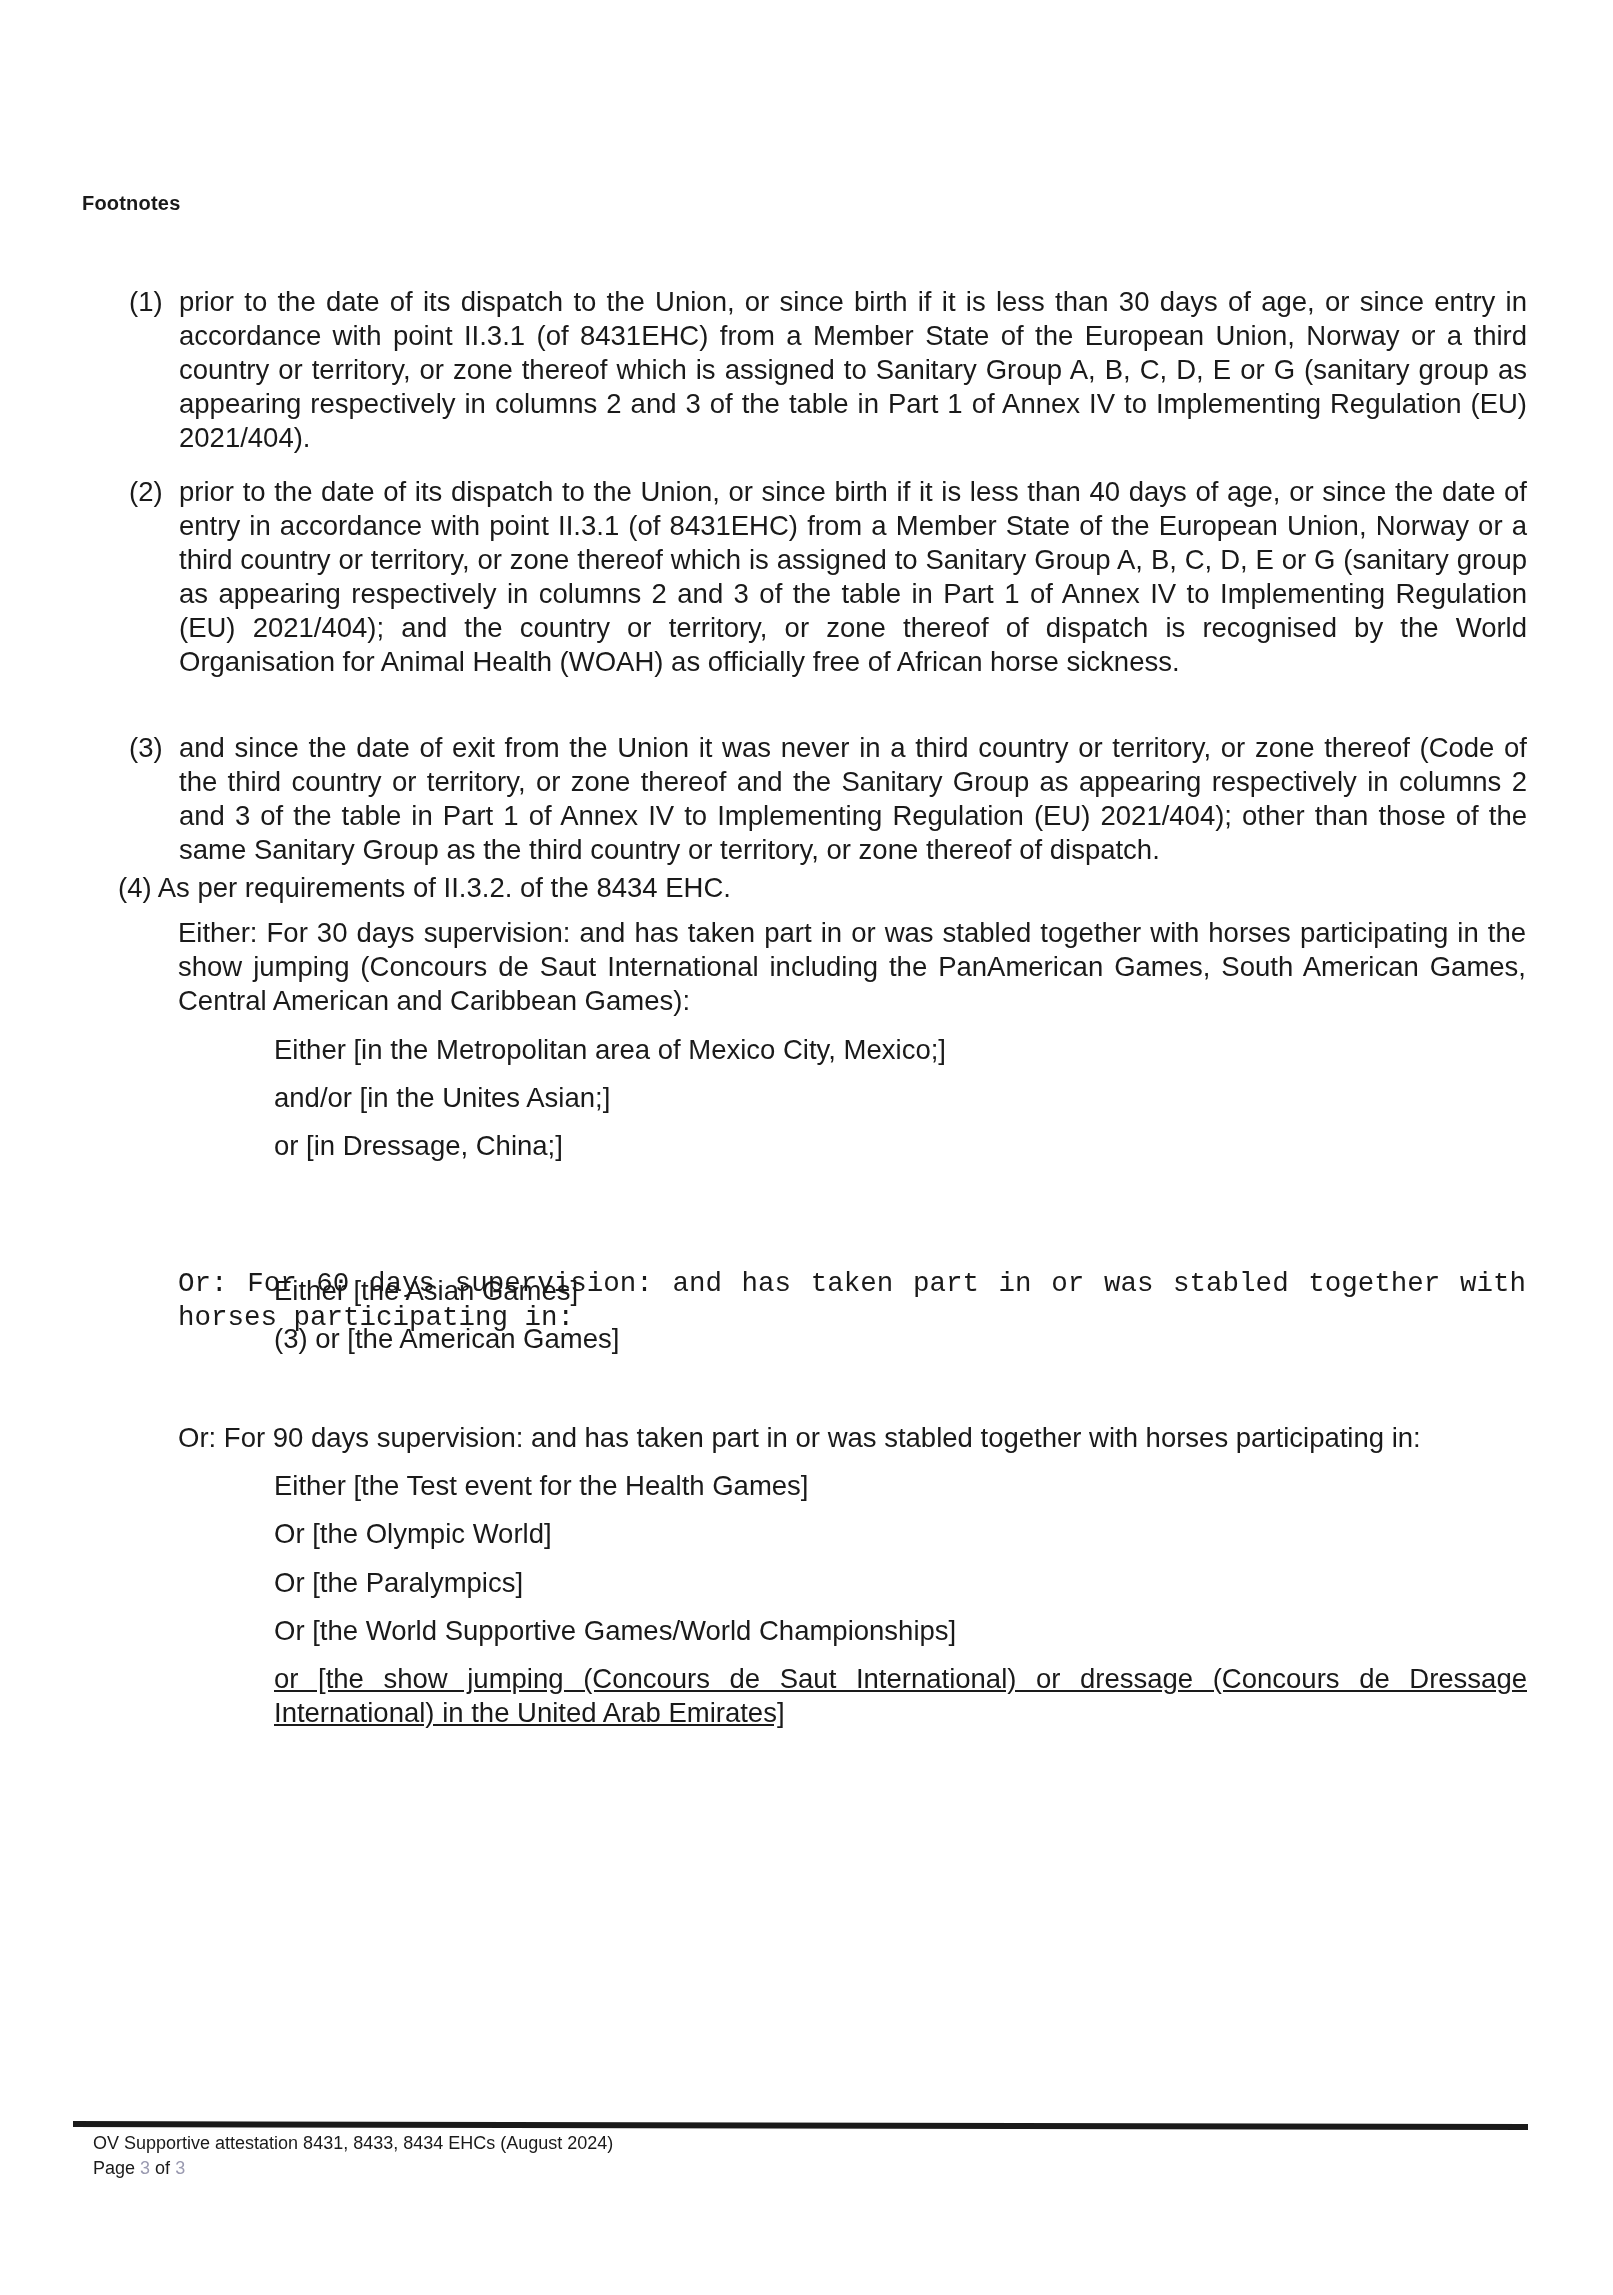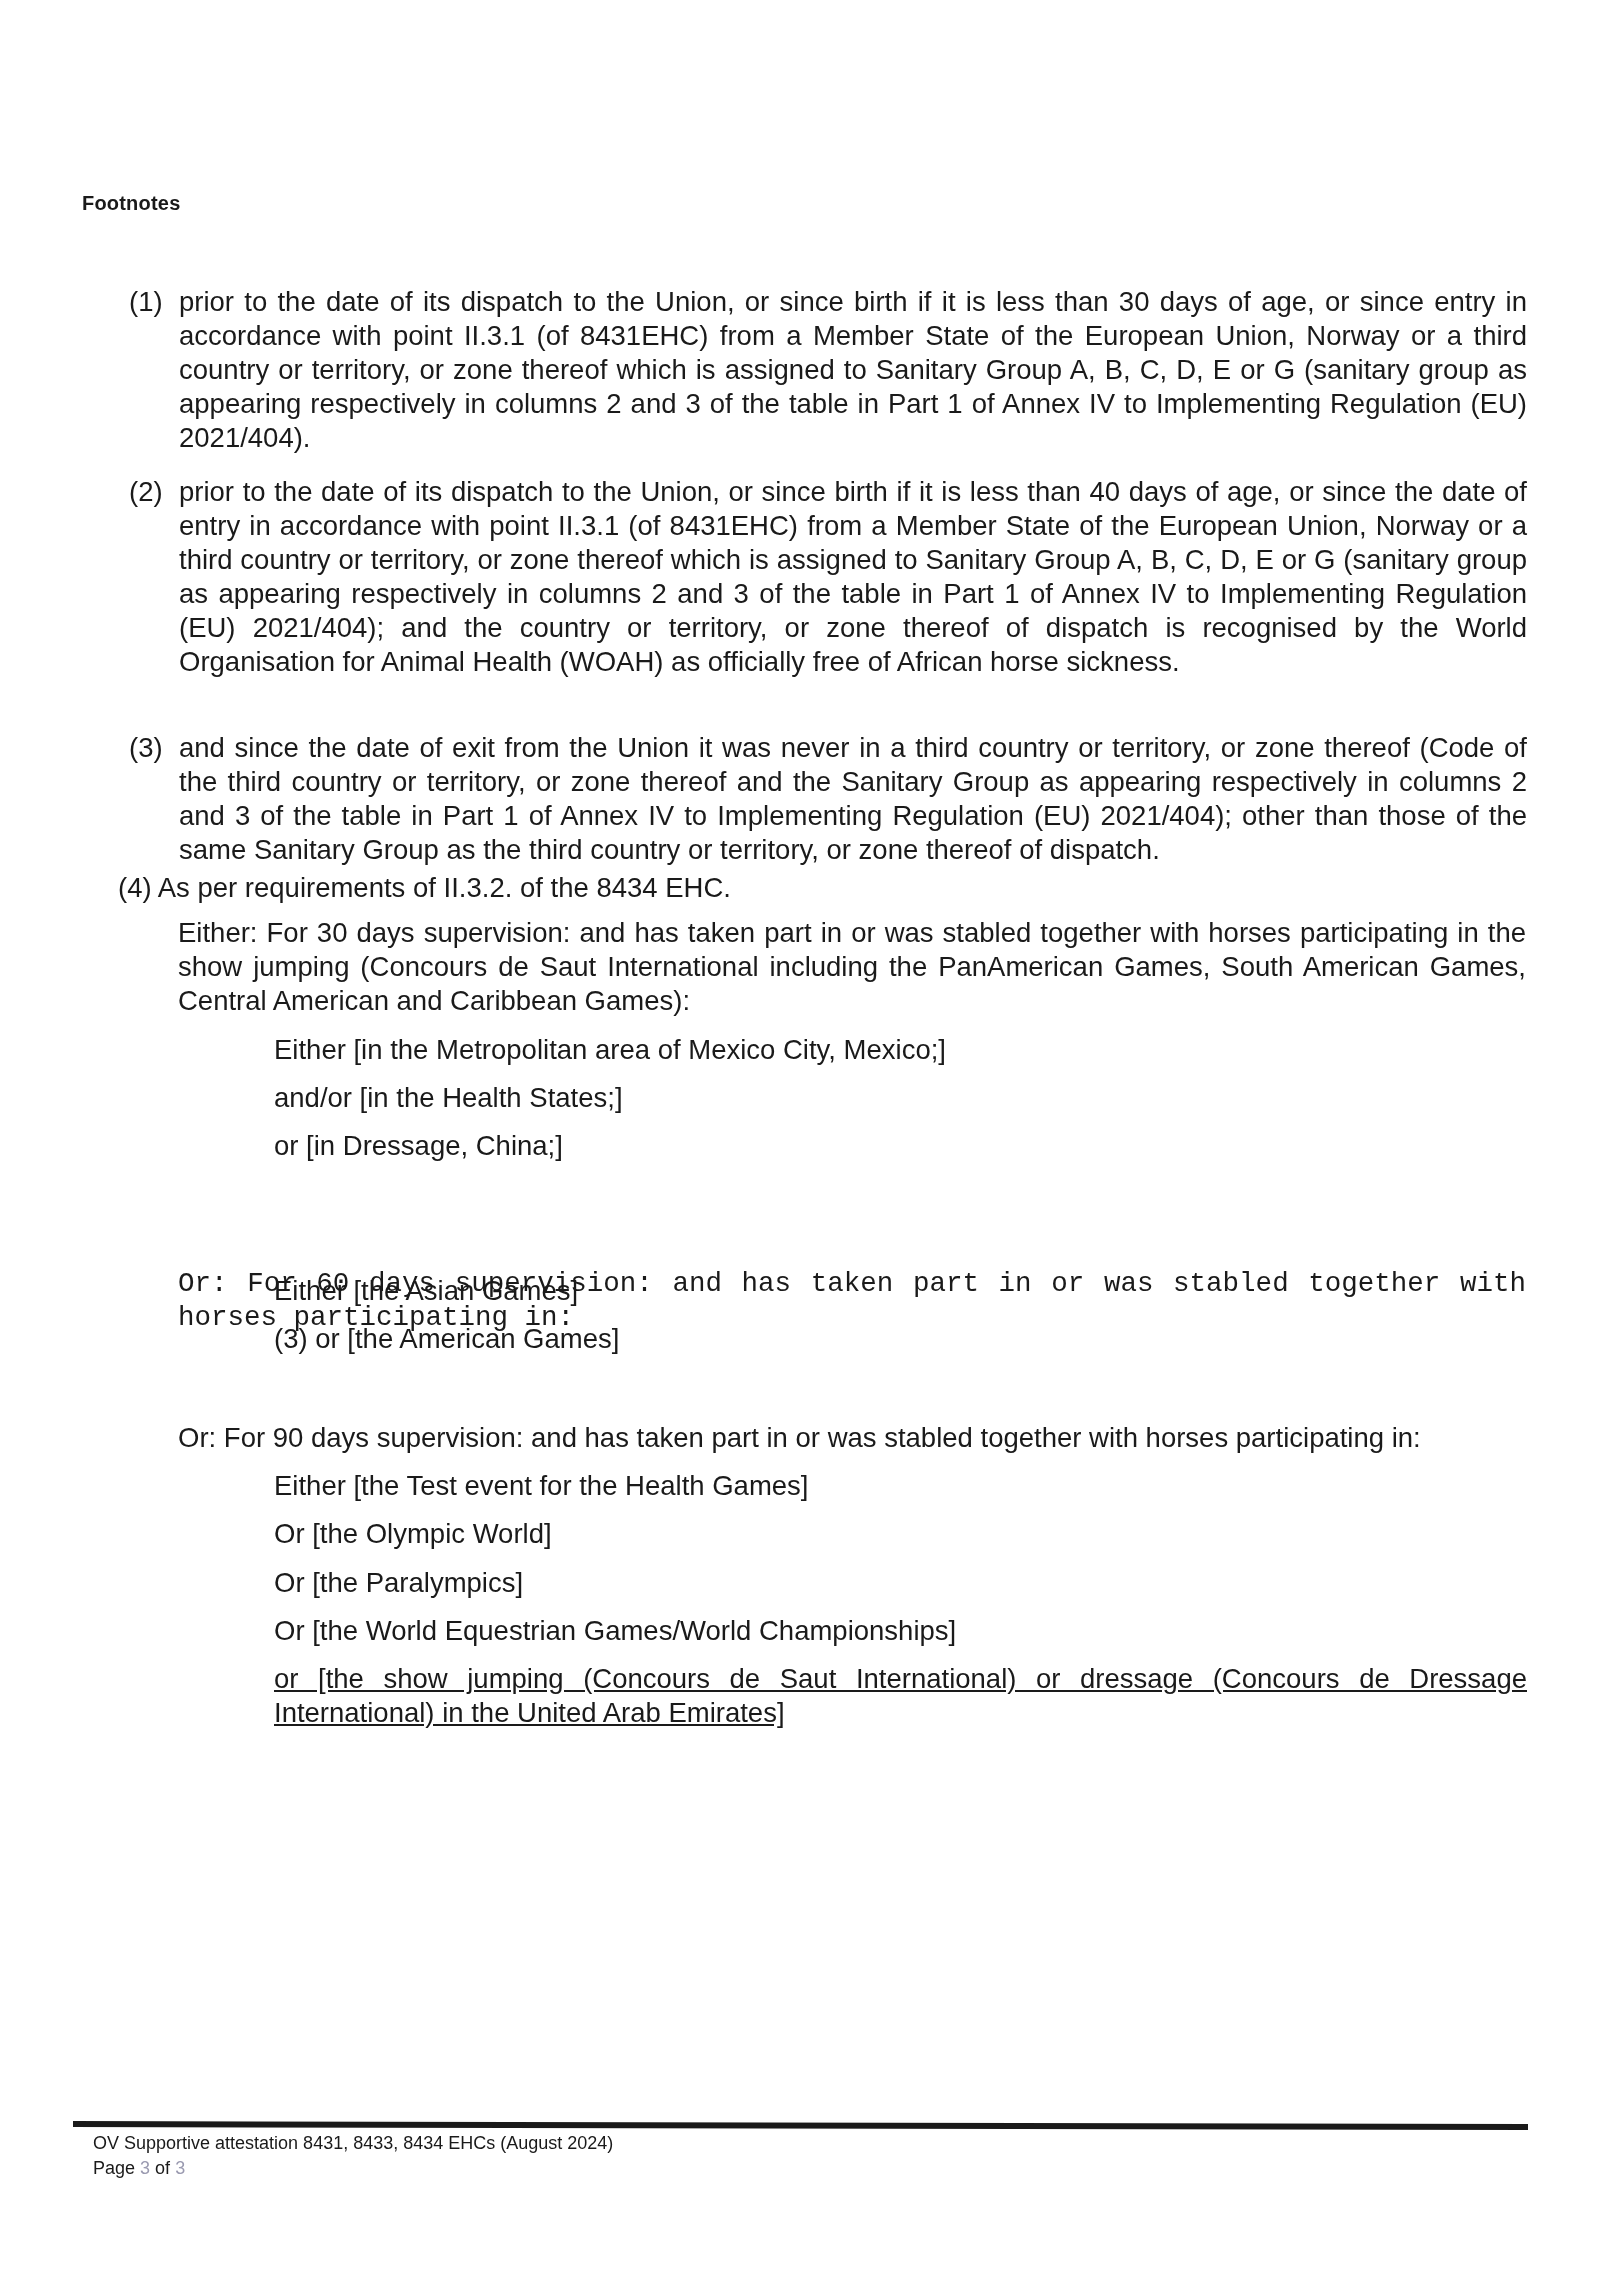--- a/index.html
+++ b/index.html
@@ -56,32 +56,32 @@
 
 <div class="fn" style="top:731px;">
   <span class="num">(3)</span>
   <span class="txt">and since the date of exit from the Union it was never in a third country or territory, or zone thereof (Code of the third country or territory, or zone thereof and the Sanitary Group as appearing respectively in columns 2 and 3 of the table in Part 1 of Annex IV to Implementing Regulation (EU) 2021/404); other than those of the same Sanitary Group as the third country or territory, or zone thereof of dispatch.</span>
 </div>
 
 <div class="fn4-title">(4) As per requirements of II.3.2. of the 8434 EHC.</div>
 
 <div class="para" style="top:916px;">Either: For 30 days supervision: and has taken part in or was stabled together with horses participating in the show jumping (Concours de Saut International including the PanAmerican Games, South American Games, Central American and Caribbean Games):</div>
 <div class="sub" style="top:1033px;">Either [in the Metropolitan area of Mexico City, Mexico;]</div>
-<div class="sub" style="top:1081px;">and/or [in the Health States;]</div>
+<div class="sub" style="top:1081px;">and/or [in the Unites Asian;]</div>
 <div class="sub" style="top:1129px;">or [in Dressage, China;]</div>
 
 <div class="para" style="top:1267px;font-family:Liberation Mono, monospace;">Or: For 60 days supervision: and has taken part in or was stabled together with horses participating in:</div>
 <div class="sub" style="top:1274px;">Either [the Asian Games]</div>
 <div class="sub" style="top:1322px;">(3) or [the American Games]</div>
 
 <div class="para" style="top:1421px;">Or: For 90 days supervision: and has taken part in or was stabled together with horses participating in:</div>
 <div class="sub" style="top:1469px;">Either [the Test event for the Health Games]</div>
 <div class="sub" style="top:1517px;">Or [the Olympic World]</div>
 <div class="sub" style="top:1566px;">Or [the Paralympics]</div>
-<div class="sub" style="top:1614px;">Or [the World Equestrian Games/World Championships]</div>
+<div class="sub" style="top:1614px;">Or [the World Supportive Games/World Championships]</div>
 <div class="sub" style="top:1662px;text-decoration:underline;">or [the show jumping (Concours de Saut International) or dressage (Concours de Dressage International) in the United Arab Emirates]</div>
 
 <div class="footer-rule"></div>
 <div class="footer-line" style="top:2130px;">OV Supportive attestation 8431, 8433, 8434 EHCs (August 2024)</div>
 <div class="footer-line" style="top:2155px;">
   <span>Page</span>
   <span class="footer-num">3</span>
   <span>of</span>
   <span class="footer-num">3</span>
 </div>

